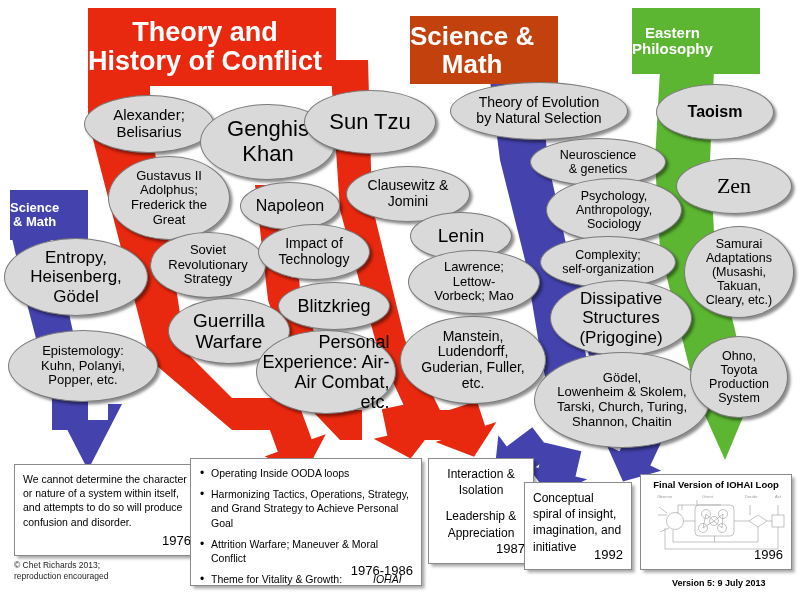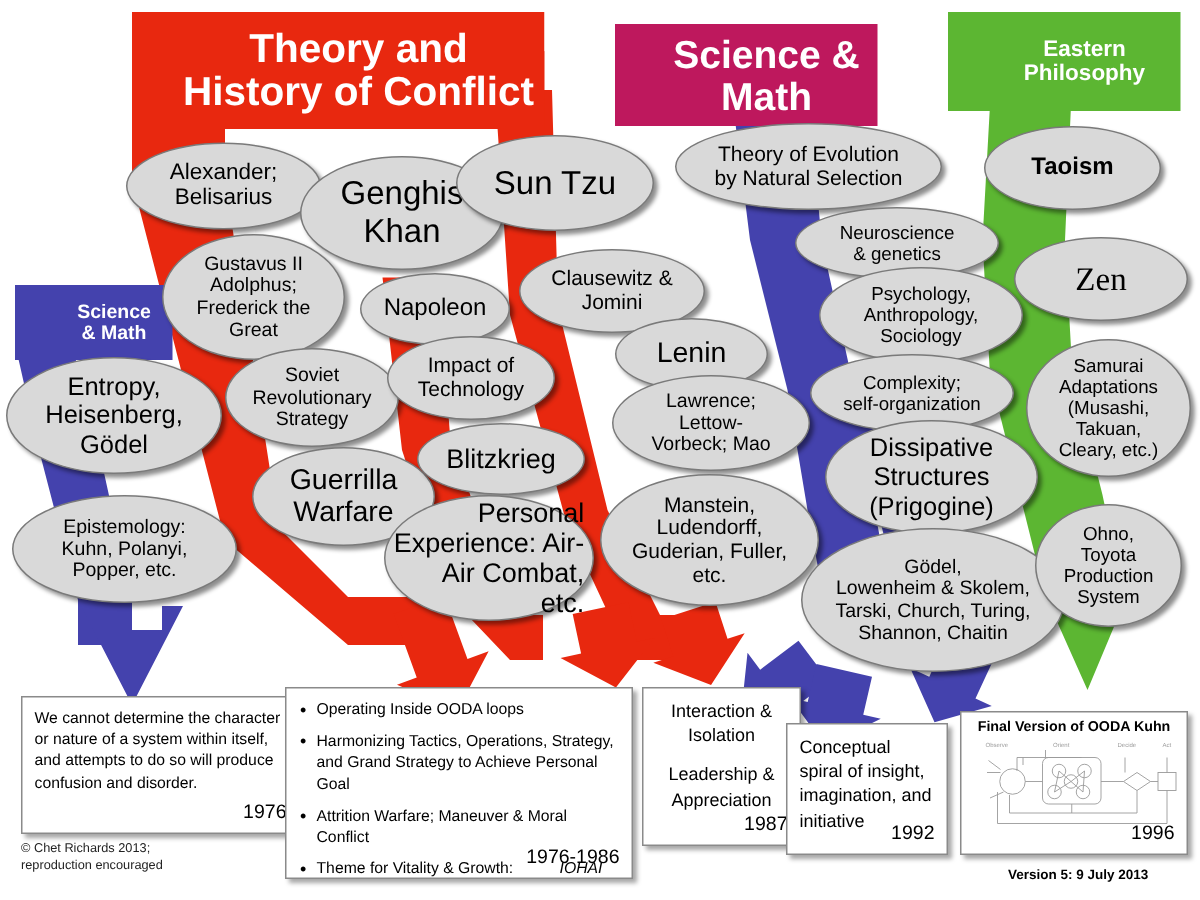--- a/index.html
+++ b/index.html
@@ -12,28 +12,27 @@
   }
   #stage{position:absolute;left:0;top:0;width:800px;height:600px;}
   svg.flows{position:absolute;left:0;top:0;width:800px;height:600px;}
 
   
   .banner{
     position:absolute;
     color:#ffffff;
     font-weight:bold;
     text-align:center;
-    display:flex;align-items:center;justify-content:center;
+    display:flex;align-items:center;
     line-height:1.08;
     z-index:5;
     white-space:pre-line;
-    padding-left:27px;
   }
   .banner.red{background:#e8280f;font-size:27px;}
-  .banner.blue{background:#be185d;font-size:26px;}
+  .banner.blue{background:#c2410c;font-size:26px;}
   .banner.green{background:#5cb632;font-size:15px;}
   .banner.blue-small{background:#4442ad;font-size:13px;}
 
   
   .oval{
     position:absolute;
     border-radius:50%;
     background:#d9d9d9;
     border:1.2px solid #7a7a7a;
     box-shadow:2.5px 2.5px 3px rgba(0,0,0,0.45);
@@ -319,21 +318,21 @@
 Appreciation</p>
     <div class="yr">1987</div>
   </div>
 
   <div class="tbox" style="left:524px;top:482px;width:108px;height:88px;font-size:12px;">
     <div>Conceptual spiral of insight, imagination, and initiative</div>
     <div class="yr">1992</div>
   </div>
 
   <div class="tbox" style="left:640px;top:474px;width:152px;height:96px;padding:0;">
-    <div class="ooda-title">Final Version of OODA Kuhn</div>
+    <div class="ooda-title">Final Version of IOHAI Loop</div>
     <svg class="ooda-img" width="140" height="62" viewBox="0 0 280 124">
       <g fill="none" stroke="#9a9a9a" stroke-width="1.2">
 
         <rect x="96" y="24" width="78" height="62" rx="8"></rect>
 
         <circle cx="56" cy="56" r="17"></circle>
 
         <path d="M204 56 L222 44 L240 56 L222 68 Z"></path>
 
         <rect x="250" y="44" width="24" height="24"></rect>

